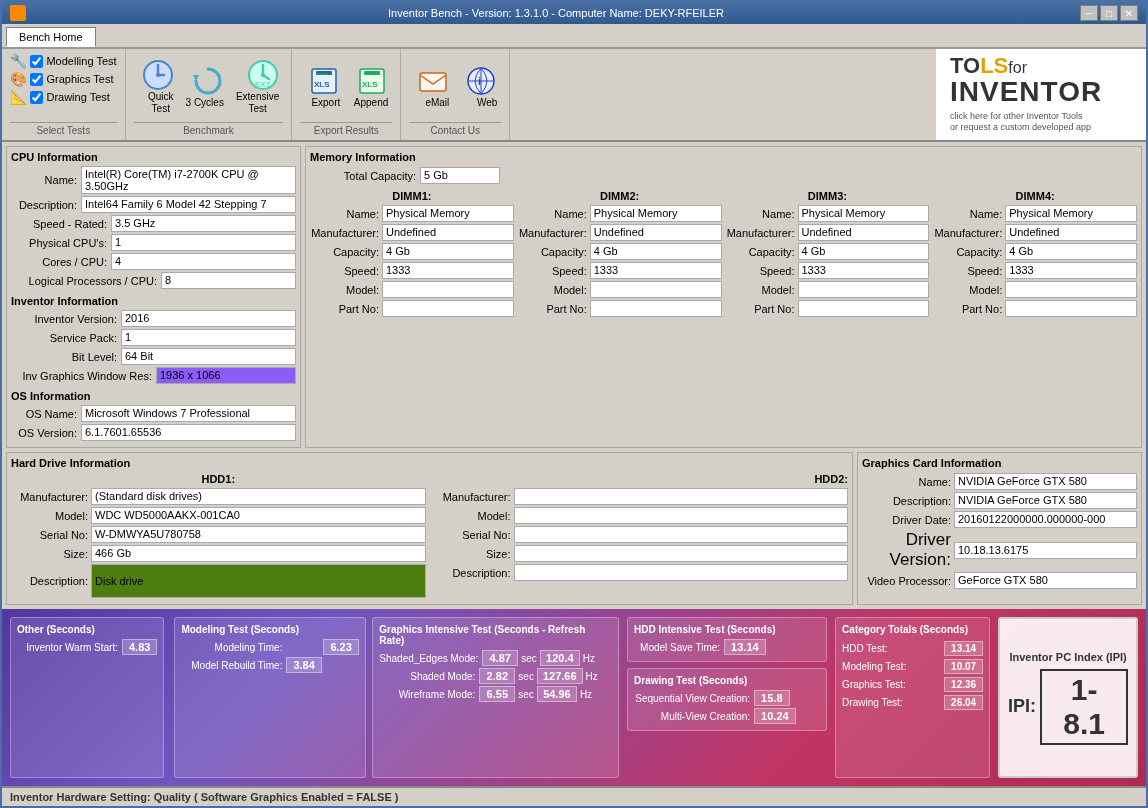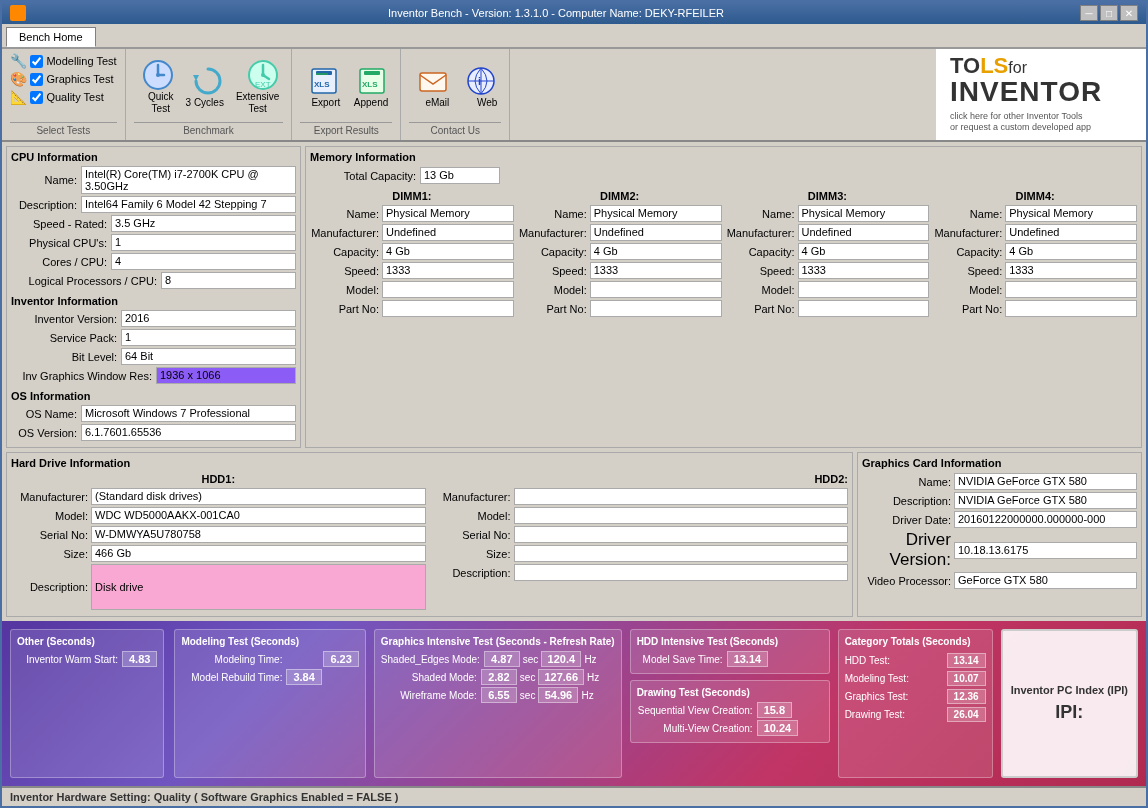--- a/index.html
+++ b/index.html
@@ -47,21 +47,21 @@
           <span>Modelling Test</span>
         </label>
         <label style="display:flex; align-items:center; gap:3px; font-size:11px; cursor:pointer;">
           <span style="font-size:14px;">🎨</span>
           <input type="checkbox" checked="" style="">
           <span>Graphics Test</span>
         </label>
         <label style="display:flex; align-items:center; gap:3px; font-size:11px; cursor:pointer;">
           <span style="font-size:14px;">📐</span>
           <input type="checkbox" checked="" style="">
-          <span>Quality Test</span>
+          <span>Drawing Test</span>
         </label>
       </div>
       <div style="font-size:10px; color:#555; border-top:1px solid #999; text-align:center; padding-top:2px; margin-top:2px;">Select Tests</div>
     </div>
 
     <div style="display:flex; flex-direction:column; padding:4px 8px; border-right:1px solid #aaa;">
       <div style="display:flex; gap:4px; flex:1; align-items:center;">
         <div class="tb-btn-wrap">
           <div class="tb-icon" style="color:#4488cc;">
             <svg width="32" height="32" viewBox="0 0 32 32">
@@ -218,21 +218,21 @@
         <div class="fr">
           <div style="width:70px; text-align:right; padding-right:4px; font-size:11px; flex-shrink:0;">OS Version:</div>
           <div style="background:white;border:1px solid #aaa;padding:1px 3px;font-size:11px;flex:1;min-height:17px;">6.1.7601.65536</div>
         </div>
       </div>
 
       <div style="flex:1; border:1px solid #aaa; padding:4px; background:#d4d0c8;">
         <div style="font-weight:bold; font-size:11px; margin-bottom:4px;">Memory Information</div>
         <div style="display:flex; align-items:center; margin-bottom:6px;">
           <div style="width:110px; text-align:right; padding-right:4px; font-size:11px;">Total Capacity:</div>
-          <div style="background:white;border:1px solid #aaa;padding:1px 3px;font-size:11px;width:80px;min-height:17px;">13 Gb</div>
+          <div style="background:white;border:1px solid #aaa;padding:1px 3px;font-size:11px;width:80px;min-height:17px;">5 Gb</div>
         </div>
 
         <div style="display:flex; gap:4px;">
 
           <div style="flex:1;">
             <div style="font-weight:bold; font-size:11px; text-align:center; margin-bottom:3px;">DIMM1:</div>
             <div style="display:flex; align-items:center; margin-bottom:2px;">
               <div style="width:72px;text-align:right;padding-right:3px;font-size:11px;flex-shrink:0;">Name:</div>
               <div style="background:white;border:1px solid #aaa;padding:1px 3px;font-size:11px;flex:1;min-height:17px;">Physical Memory</div>
             </div>
@@ -364,21 +364,21 @@
             <div style="display:flex; align-items:center; margin-bottom:2px;">
               <div style="width:80px;text-align:right;padding-right:3px;font-size:11px;flex-shrink:0;">Serial No:</div>
               <div style="background:white;border:1px solid #aaa;padding:1px 3px;font-size:11px;flex:1;min-height:17px;">W-DMWYA5U780758</div>
             </div>
             <div style="display:flex; align-items:center; margin-bottom:2px;">
               <div style="width:80px;text-align:right;padding-right:3px;font-size:11px;flex-shrink:0;">Size:</div>
               <div style="background:white;border:1px solid #aaa;padding:1px 3px;font-size:11px;flex:1;min-height:17px;">466 Gb</div>
             </div>
             <div style="display:flex; align-items:center; margin-bottom:2px;">
               <div style="width:80px;text-align:right;padding-right:3px;font-size:11px;flex-shrink:0;">Description:</div>
-              <div style="background:#f9a8d4;border:1px solid #aaa;padding:16px 3px;font-size:11px;flex:1;min-height:17px;">Disk drive</div>
+              <div style="background:#4d7c0f;border:1px solid #aaa;padding:10px 3px;font-size:11px;flex:1;min-height:17px;">Disk drive</div>
             </div>
           </div>
 
           <div style="flex:1;">
             <div style="font-weight:bold; font-size:11px; text-align:right; margin-bottom:3px;">HDD2:</div>
             <div style="display:flex; align-items:center; margin-bottom:2px;">
               <div style="width:80px;text-align:right;padding-right:3px;font-size:11px;flex-shrink:0;">Manufacturer:</div>
               <div style="background:white;border:1px solid #aaa;padding:1px 3px;font-size:11px;flex:1;min-height:17px;"></div>
             </div>
             <div style="display:flex; align-items:center; margin-bottom:2px;">
@@ -516,20 +516,21 @@
         <div style="display:flex; justify-content:space-between; align-items:center; font-size:10px;">
           <span>Drawing Test:</span>
           <span style="background:rgba(255,255,255,0.2);border:1px solid rgba(255,255,255,0.4);padding:1px 6px;font-weight:bold;">26.04</span>
         </div>
       </div>
 
       <div style="background:rgba(255,255,255,0.9); border:2px solid #ccc; border-radius:3px; padding:8px; text-align:center; display:flex; flex-direction:column; align-items:center; justify-content:center; min-width:130px;">
         <div style="font-size:11px; color:#333; margin-bottom:6px; font-weight:bold;">Inventor PC Index (IPI)</div>
         <div style="display:flex; align-items:center; gap:4px;">
           <span style="font-size:18px; font-weight:bold; color:#333;">IPI:</span>
+          <span style="font-size:30px; font-weight:bold; color:#333; border:2px solid #333; padding:2px 8px; display:inline-block;">1-8.1</span>
         </div>
       </div>
 
     </div>
 
   </div>
 
   <div style="background:#d4d0c8; border-top:2px solid #888; padding:3px 8px; font-size:11px; font-weight:bold; color:#333;">
     <span>Inventor Hardware Setting:  Quality      ( Software Graphics Enabled  =  FALSE )</span>
   </div>

